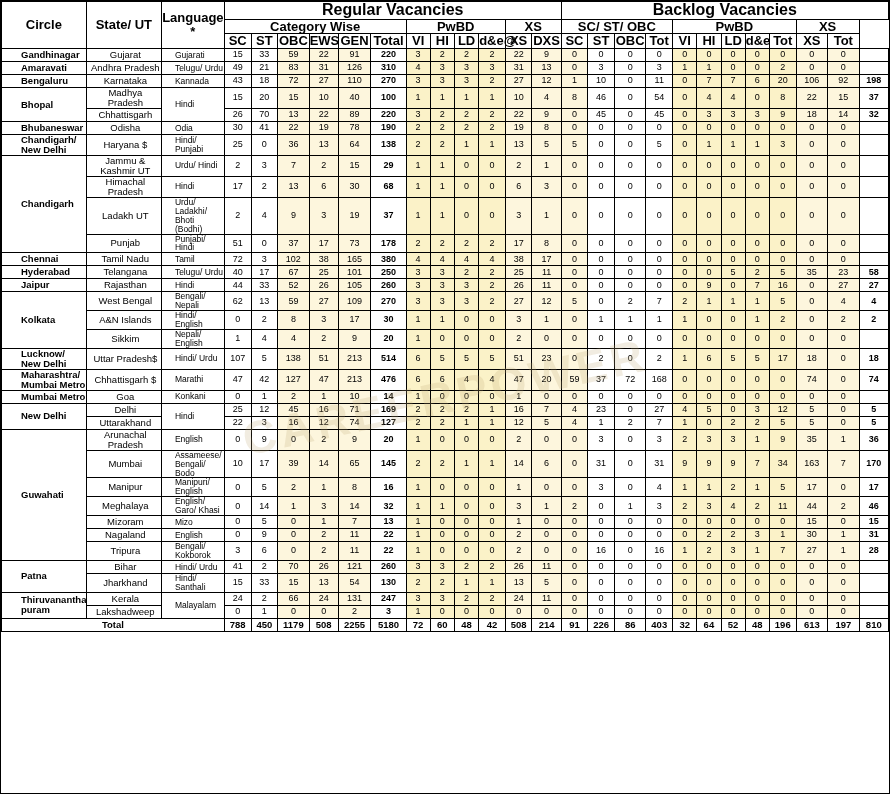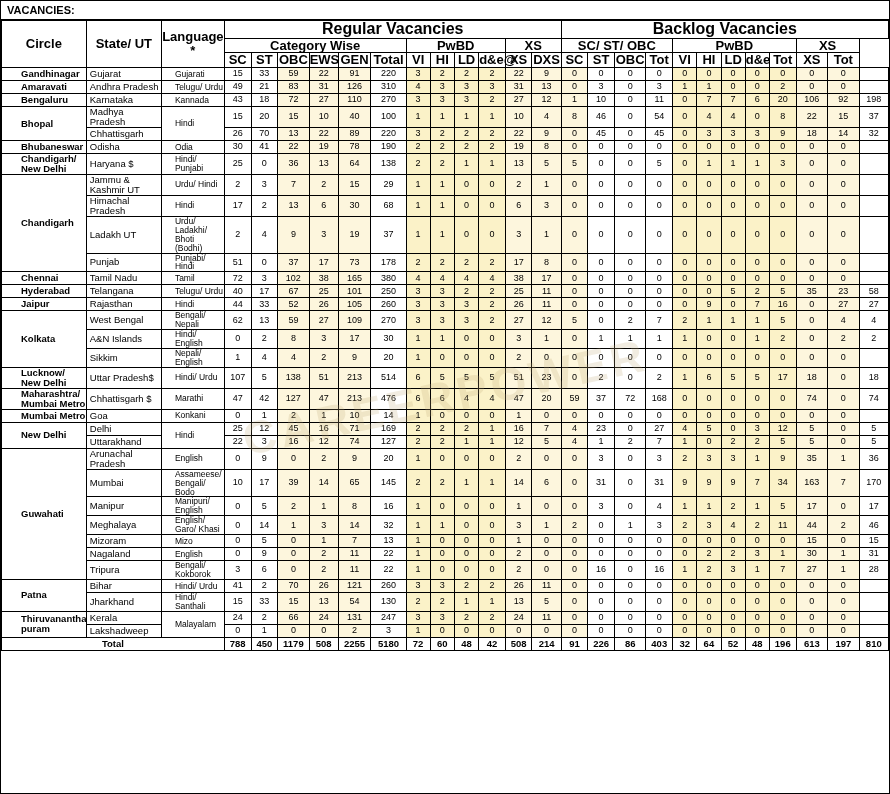--- a/index.html
+++ b/index.html
@@ -4,39 +4,36 @@
 <style>
   html,body{margin:0;padding:0;background:#ffffff;}
   body{font-family:"Liberation Sans", sans-serif;}
   #page{width:890px;height:794px;position:relative;box-sizing:border-box;border:1px solid #000;}
   .title-bar{height:18px;border-bottom:1px solid #000;display:flex;align-items:center;padding-left:6px;font-weight:bold;font-size:11px;}
   table{border-collapse:collapse;width:100%;table-layout:fixed;font-size:9px;}
   th,td{border:1px solid #000;text-align:center;vertical-align:middle;padding:0;line-height:1.05;}
   thead th{font-weight:bold;font-size:13px;}
   .grp{font-size:16px;}
   td.circle{text-align:left;padding-left:19px;font-weight:bold;font-size:9.5px;}
-  td.state{text-align:left;padding-left:3px;font-size:9.5px;margin-left:9px;}
+  td.state{text-align:center;padding-left:3px;font-size:9.5px;margin-left:9px;}
   td.lang{text-align:left;padding-left:13px;font-size:8.5px;}
   .ylw{background:#fdf6dd;}
   .ylw2{background:#fbf2c8;}
-  .bold{font-weight:normal;}
+  .bold{font-weight:bold;}
   tfoot td{font-weight:bold;font-size:9.5px;}
   .rowh{height:13px;}
   .wm{position:absolute;left:0;top:0;width:100%;height:100%;pointer-events:none;
       display:flex;align-items:center;justify-content:center;
       font-size:46px;color:rgba(190,170,120,.22);font-weight:bold;letter-spacing:4px;
       transform:rotate(-12deg);}
 </style>
 </head>
 <body>
 
 <div id="page">
-  <div class="title-bar">
-    <span>VACANCIES:</span>
-  </div>
   <div class="wm">CAREERPOWER</div>
 
   <table>
     <colgroup>
       <col style="width:70px">
         <col style="width:62px">
         <col style="width:52px">
       <col style="width:22px">
         <col style="width:22px">
         <col style="width:26px">

